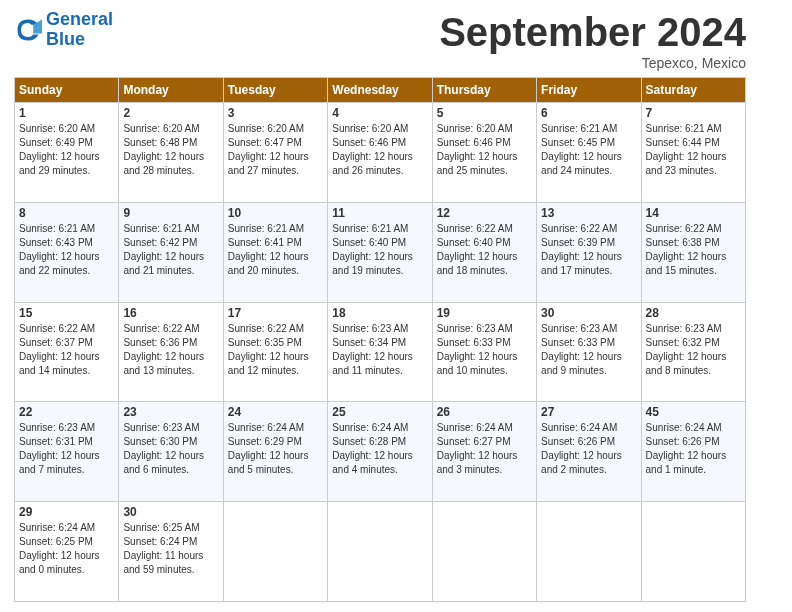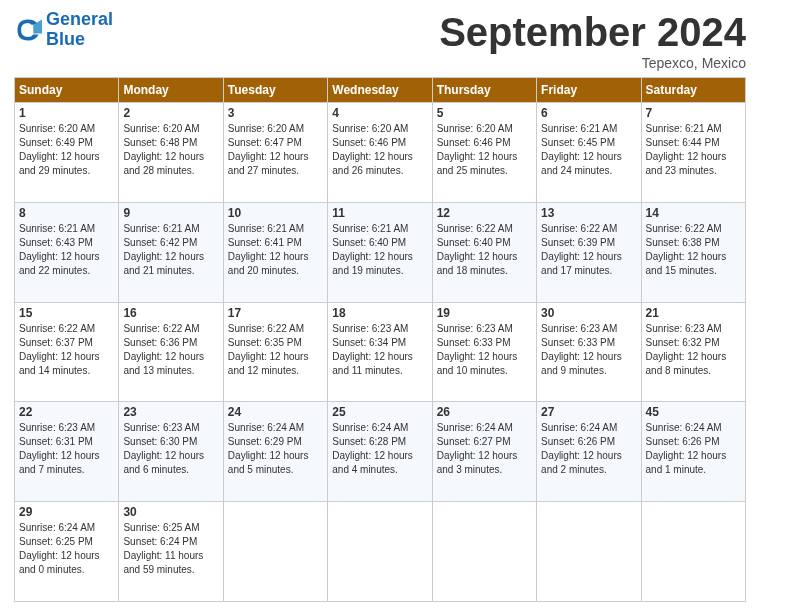--- a/index.html
+++ b/index.html
@@ -272,21 +272,21 @@
 and 10 minutes.</div>
           </td>
           <td>
             <span class="day-num">30</span>
             <div class="day-info" style="white-space: pre-line;">Sunrise: 6:23 AM
 Sunset: 6:33 PM
 Daylight: 12 hours
 and 9 minutes.</div>
           </td>
           <td>
-            <span class="day-num">21</span>
+            <span class="day-num">28</span>
             <div class="day-info" style="white-space: pre-line;">Sunrise: 6:23 AM
 Sunset: 6:32 PM
 Daylight: 12 hours
 and 8 minutes.</div>
           </td>
         </tr>
         <tr>
           <td>
             <span class="day-num">22</span>
             <div class="day-info" style="white-space: pre-line;">Sunrise: 6:23 AM

